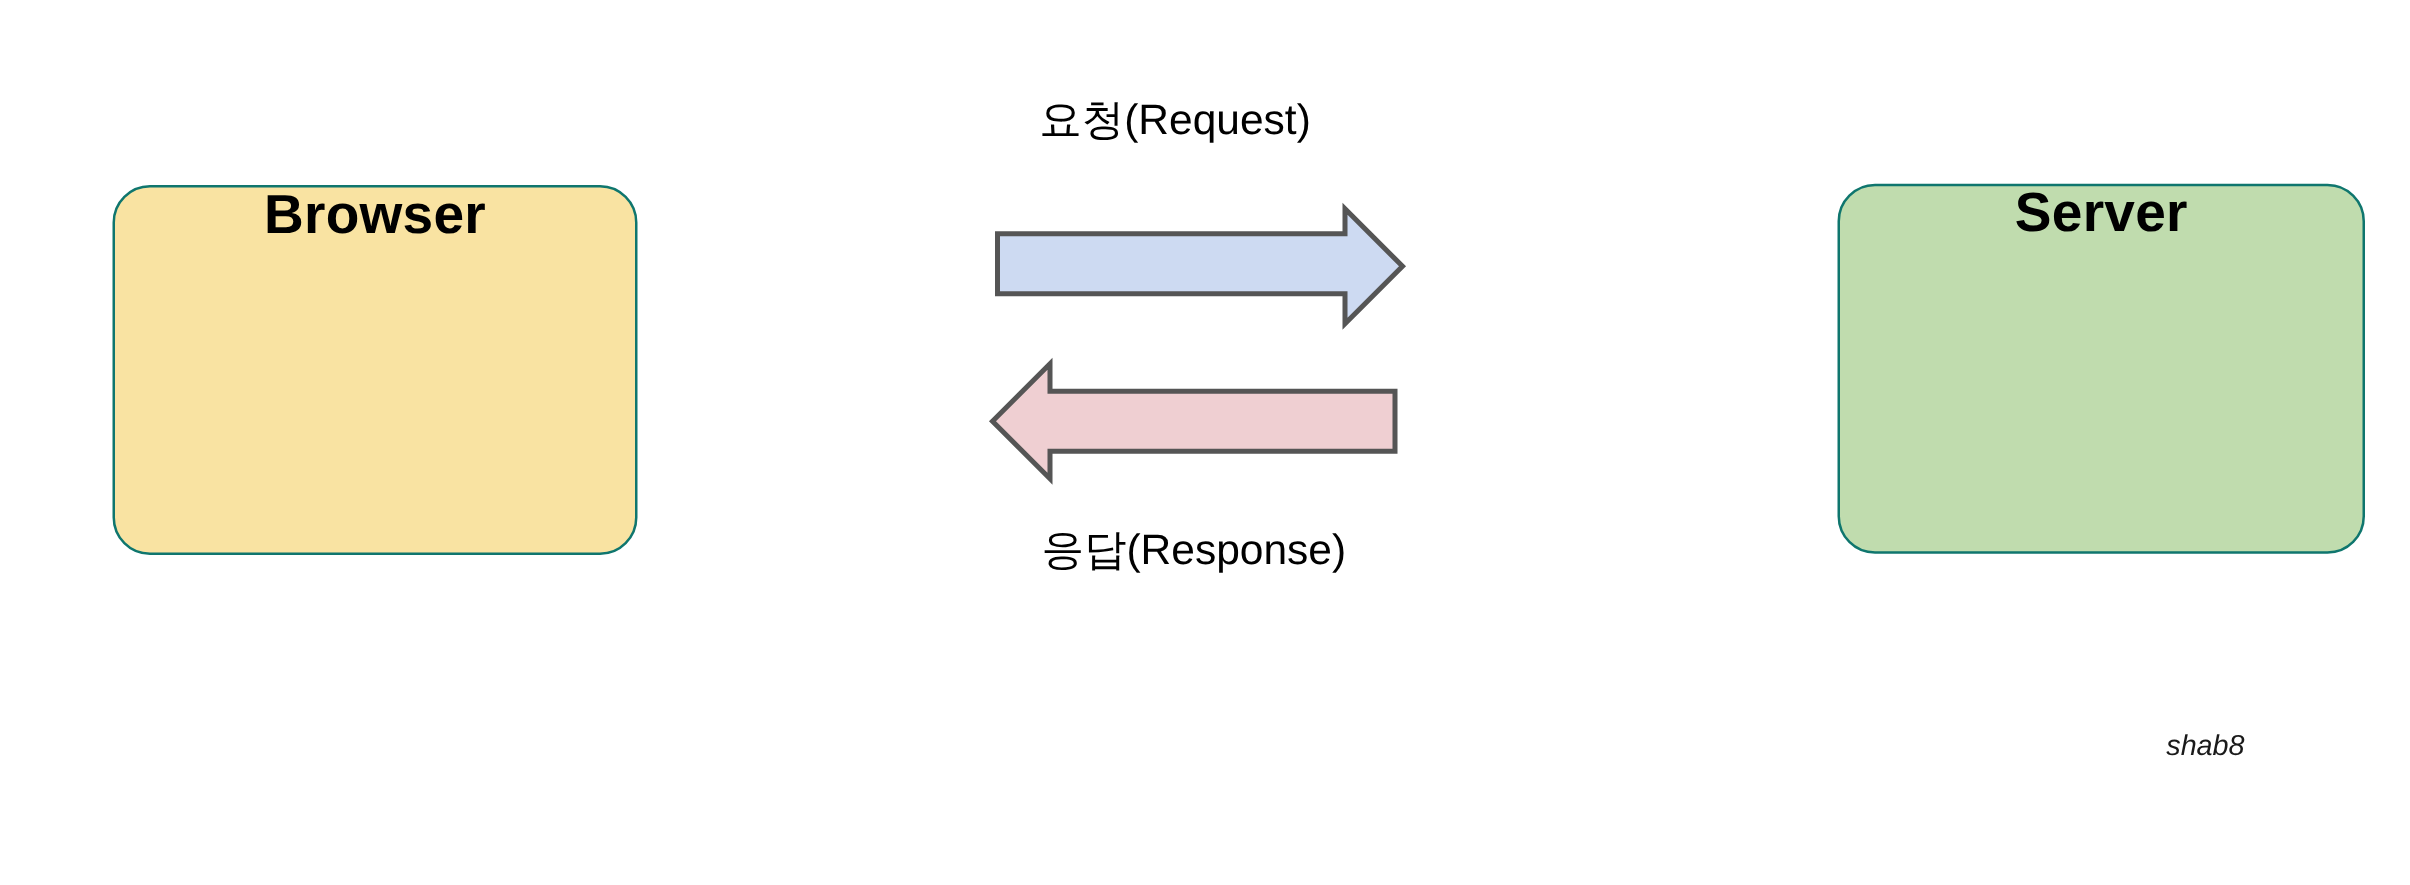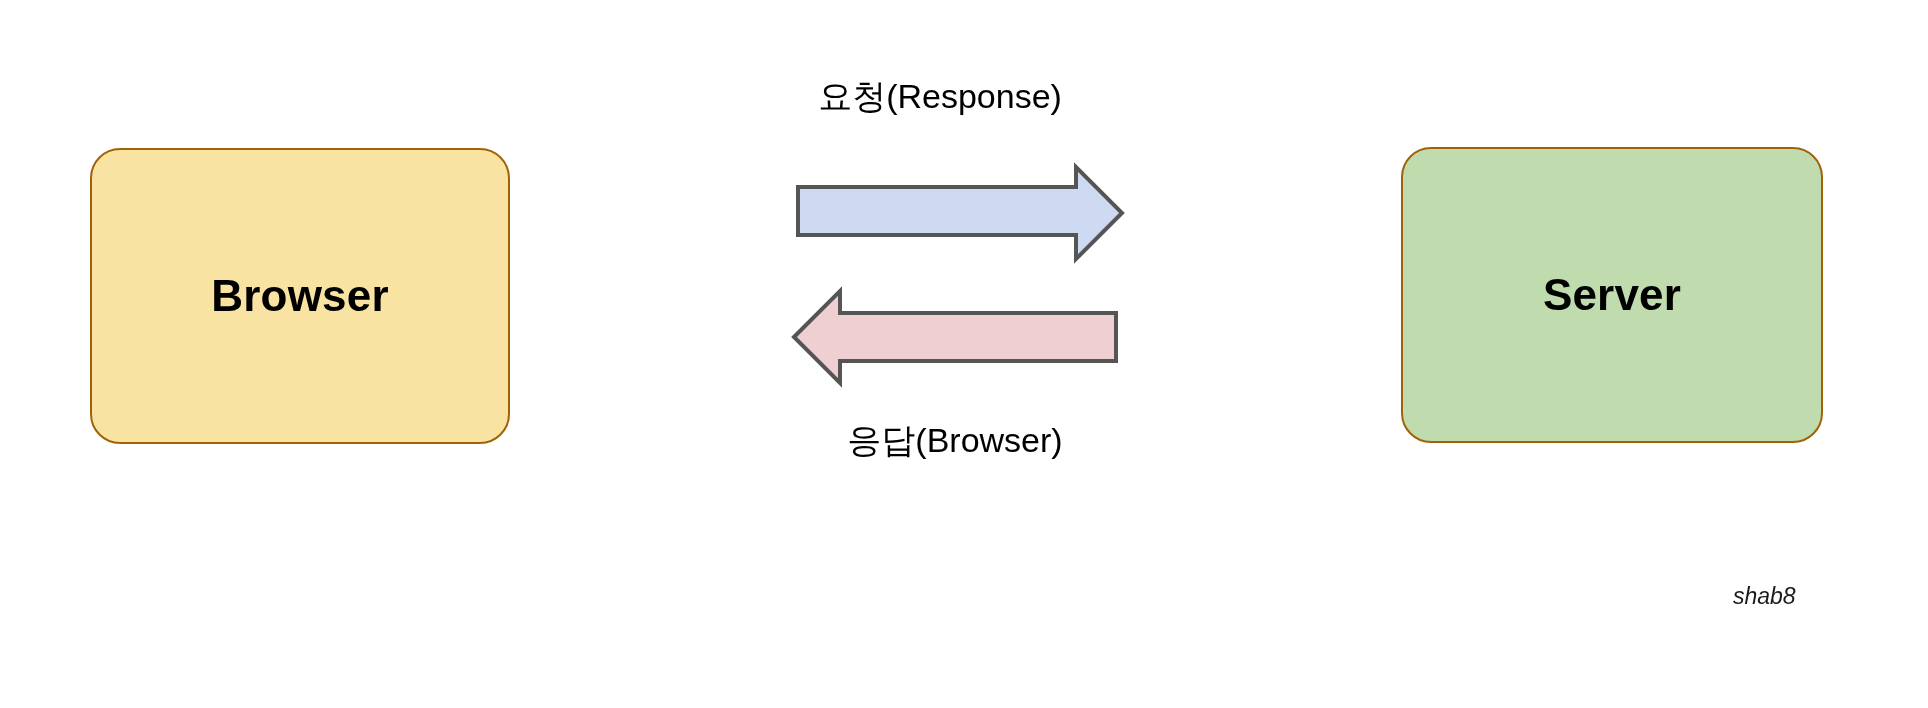--- a/index.html
+++ b/index.html
@@ -16,43 +16,42 @@
     width: 1928px;
     height: 708px;
     background: #ffffff;
     overflow: hidden;
   }
 
   
   .node {
     position: absolute;
     box-sizing: border-box;
-    border: 2px solid #a16207;
+    border: 2px solid #0f766e;
     border-radius: 30px;
     display: flex;
-    align-items: center;
     justify-content: center;
   }
   .node-label {
     font-size: 44px;
     font-weight: bold;
     color: #000000;
     letter-spacing: 0.2px;
     line-height: 1;
     white-space: nowrap;
   }
   #browser-node {
     left: 90px;
     top: 148px;
     width: 420px;
     height: 296px;
     background: #f9e3a2;
   }
   #server-node {
-    left: 1401px;
+    left: 1470px;
     top: 147px;
     width: 422px;
     height: 296px;
     background: #c0dcae;
   }
 
   
   .edge-label {
     position: absolute;
     font-size: 34px;
@@ -107,27 +106,27 @@
 <div id="canvas">
 
   <div class="node" id="browser-node">
     <span class="node-label">Browser</span>
   </div>
 
   <div class="node" id="server-node">
     <span class="node-label">Server</span>
   </div>
 
-  <div class="edge-label" id="request-label">요청(Response)</div>
+  <div class="edge-label" id="request-label">요청(Request)</div>
 
   <svg class="arrow-svg" id="request-arrow-svg" viewBox="0 0 330 100" preserveAspectRatio="none">
     <polygon points="2,24 280,24 280,4 326,50 280,96 280,72 2,72" fill="#cddaf2" stroke="#555555" stroke-width="4" stroke-linejoin="miter"></polygon>
   </svg>
 
   <svg class="arrow-svg" id="response-arrow-svg" viewBox="0 0 330 100" preserveAspectRatio="none">
     <polygon points="4,50 50,4 50,26 326,26 326,74 50,74 50,96" fill="#efcfd2" stroke="#555555" stroke-width="4" stroke-linejoin="miter"></polygon>
   </svg>
 
-  <div class="edge-label" id="response-label">응답(Browser)</div>
+  <div class="edge-label" id="response-label">응답(Response)</div>
 
   <div id="watermark">shab8</div>
 
 </div>
 
 </body></html>

